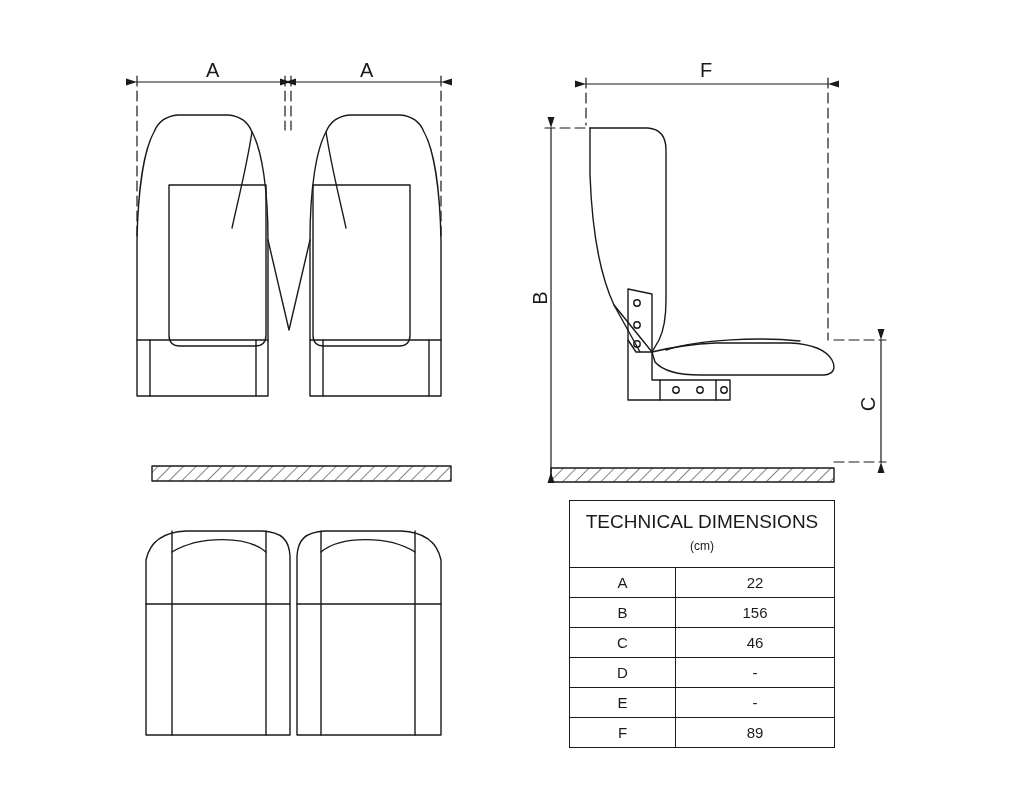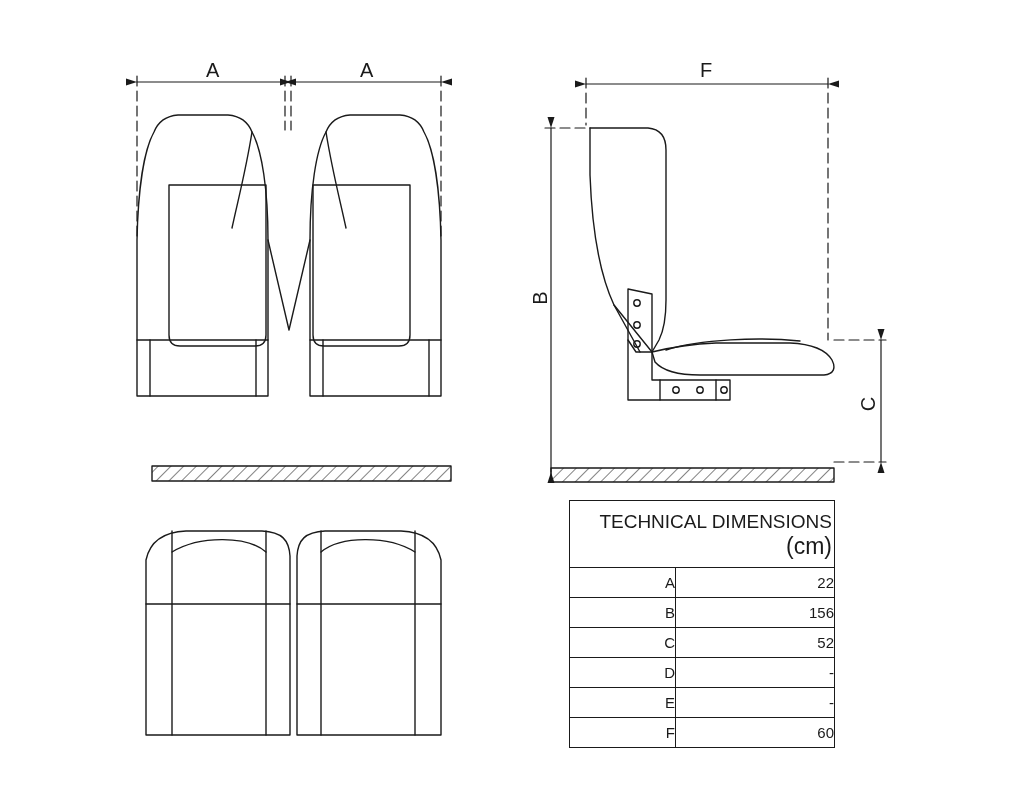--- a/index.html
+++ b/index.html
@@ -44,32 +44,32 @@
     top: 500px;
     width: 266px;
     border-collapse: collapse;
     background: #ffffff;
   }
   #tech-table td, #tech-table th {
     border: 1px solid #1a1a1a;
     font-family: "Liberation Sans", sans-serif;
     font-weight: normal;
     color: #1a1a1a;
-    text-align: right;
+    text-align: center;
     padding: 0;
   }
   #tech-table .title-cell {
     font-size: 19px;
     height: 58px;
     line-height: 25px;
     padding: 4px 2px;
   }
   #tech-table .title-cell .unit {
     display: block;
-    font-size: 23px;
+    font-size: 12px;
   }
   #tech-table .key-cell,
   #tech-table .val-cell {
     font-size: 15px;
     height: 29px;
   }
   #tech-table .key-cell {
     width: 40%;
   }
   #tech-table .val-cell {
@@ -246,30 +246,30 @@
       <tr>
         <td class="key-cell">A</td>
         <td class="val-cell">22</td>
       </tr>
       <tr>
         <td class="key-cell">B</td>
         <td class="val-cell">156</td>
       </tr>
       <tr>
         <td class="key-cell">C</td>
-        <td class="val-cell">52</td>
+        <td class="val-cell">46</td>
       </tr>
       <tr>
         <td class="key-cell">D</td>
         <td class="val-cell">-</td>
       </tr>
       <tr>
         <td class="key-cell">E</td>
         <td class="val-cell">-</td>
       </tr>
       <tr>
         <td class="key-cell">F</td>
-        <td class="val-cell">60</td>
+        <td class="val-cell">89</td>
       </tr>
     </tbody>
   </table>
 
 </div>
 
 </body></html>

